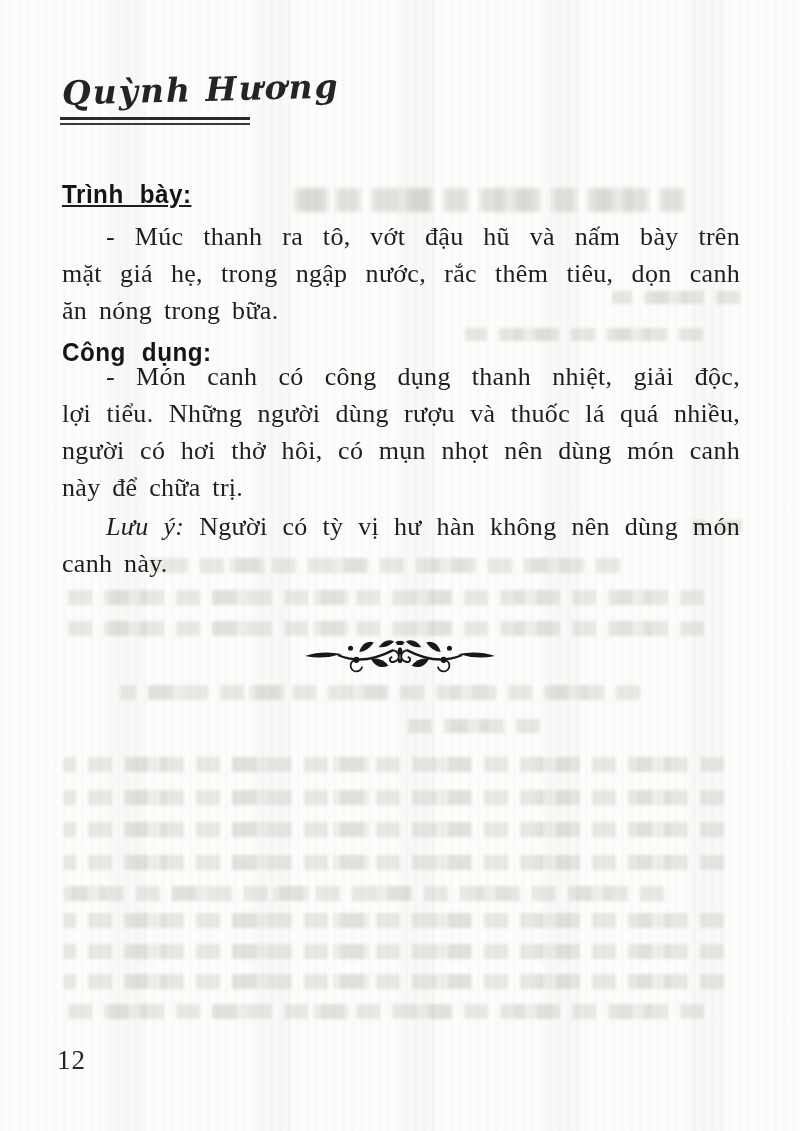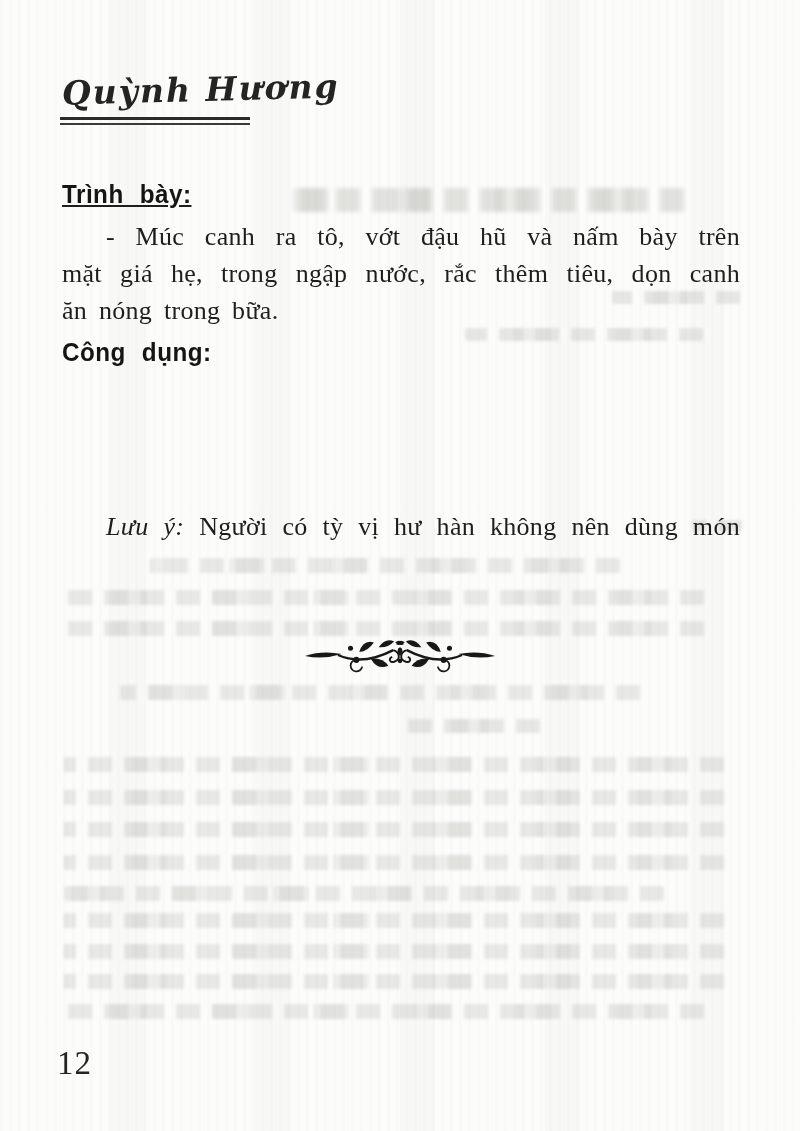--- a/index.html
+++ b/index.html
@@ -49,21 +49,21 @@
   }
   .just{text-align:justify;text-align-last:justify;}
   .indent{padding-left:44px;}
   .lastline{text-align:left;word-spacing:5px;}
   .it{font-style:italic;}
 
   .ornament{position:absolute;left:303px;top:634px;width:194px;height:42px;}
 
   .pagenum{
     position:absolute;left:57px;top:1045px;
-    font-size:33px;color:#242422;letter-spacing:1px;
+    font-size:27px;color:#242422;letter-spacing:1px;
   }
 
   
   .bleed{
     position:absolute;height:15px;border-radius:2px;
     background:
       repeating-linear-gradient(90deg, rgba(120,120,114,0.55) 0 24px, transparent 24px 36px),
       repeating-linear-gradient(90deg, transparent 0 52px, rgba(120,120,114,0.40) 52px 88px, transparent 88px 101px);
     filter:blur(1.6px);
     opacity:0.28;
@@ -98,31 +98,38 @@
   <div class="bleed" style="left:64px;top:1004px;width:640px;"></div>
 
   <div class="sig">Quỳnh Hương</div>
   <div class="sig-rule-1"></div>
   <div class="sig-rule-2"></div>
 
   <div class="content" style="top:180px;text-decoration:underline;">
     <div class="heading">Trình bày:</div>
   </div>
   <div class="content" style="top:218px;">
-    <div class="bodyline just indent">- Múc canh ra tô, vớt đậu hũ và nấm bày trên</div>
+    <div class="bodyline just indent">- Múc thanh ra tô, vớt đậu hũ và nấm bày trên</div>
     <div class="bodyline just">mặt giá hẹ, trong ngập nước, rắc thêm tiêu, dọn canh</div>
     <div class="bodyline lastline">ăn nóng trong bữa.</div>
   </div>
 
   <div class="content" style="top:338px;">
     <div class="heading">Công dụng:</div>
   </div>
+  <div class="content" style="top:358px;">
+    <div class="bodyline just indent">- Món canh có công dụng thanh nhiệt, giải độc,</div>
+    <div class="bodyline just">lợi tiểu. Những người dùng rượu và thuốc lá quá nhiều,</div>
+    <div class="bodyline just">người có hơi thở hôi, có mụn nhọt nên dùng món canh</div>
+    <div class="bodyline lastline">này để chữa trị.</div>
+  </div>
 
   <div class="content" style="top:508px;">
     <div class="bodyline just indent"><span class="it">Lưu ý:</span><span> Người có tỳ vị hư hàn không nên dùng món</span></div>
+    <div class="bodyline lastline">canh này.</div>
   </div>
 
   <svg class="ornament" viewBox="0 0 200 42" xmlns="http://www.w3.org/2000/svg">
     <g fill="#181816" stroke="none">
       <g id="halfL">
         <path d="M2,22 Q20,16 40,20 Q21,26 2,22 Z"></path>
         <path d="M36,21 C52,28 72,27 93,16" fill="none" stroke="#181816" stroke-width="2.4"></path>
         <circle cx="55" cy="26" r="3.2"></circle>
         <path d="M55,26 a6,6 0 1,0 6,7" fill="none" stroke="#181816" stroke-width="1.8"></path>
         <path d="M58,18 Q62,5 73,8 Q67,17 58,18 Z"></path>

